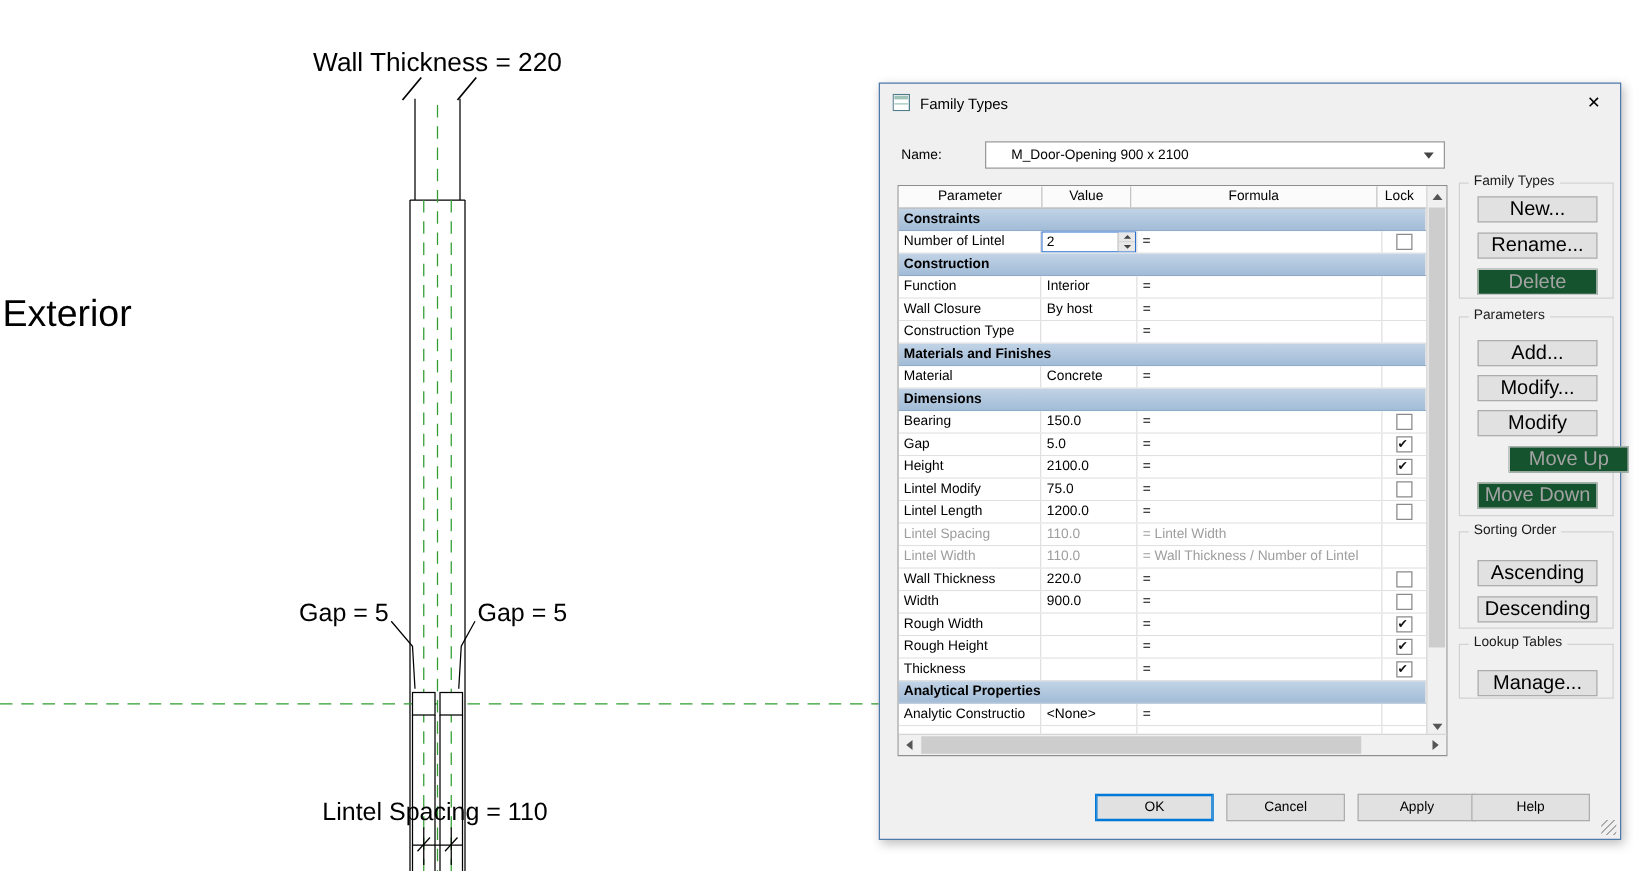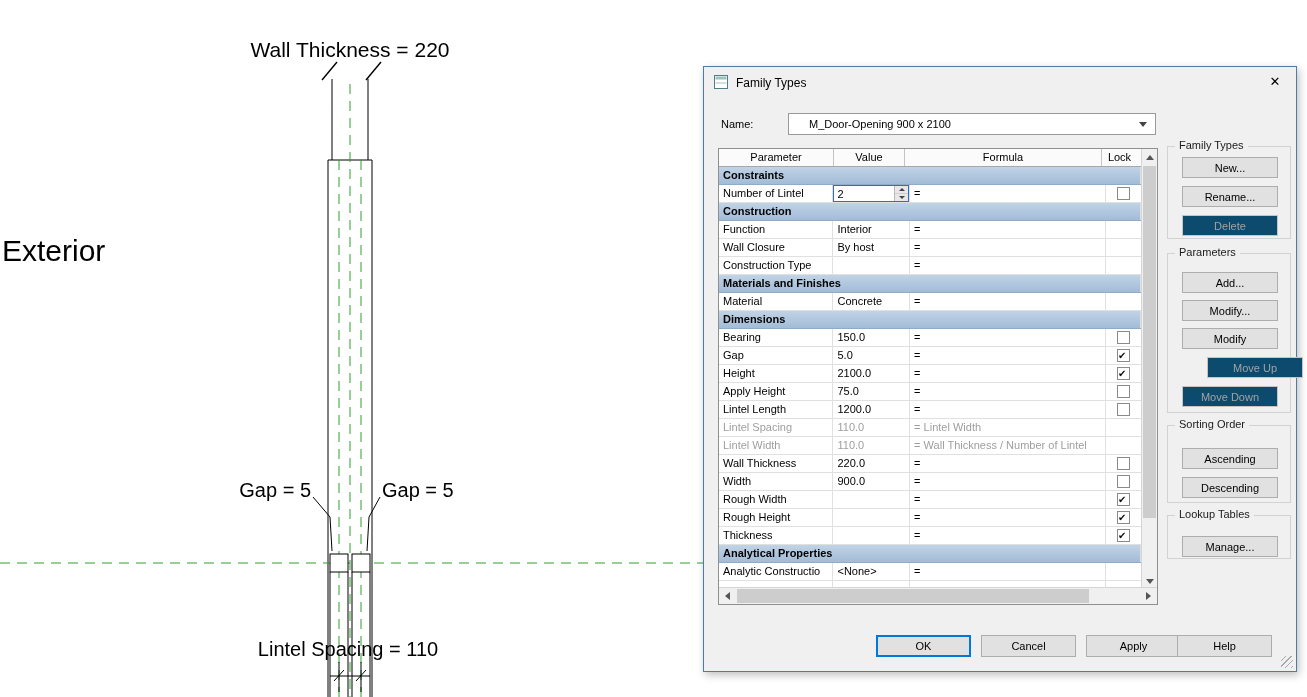--- a/index.html
+++ b/index.html
@@ -71,22 +71,22 @@
   .hs-thumb { position:absolute; left:18px; top:1px; width:352px; height:14px; background:#cdcdcd; }
   .tri-up { width:0;height:0;border-left:4px solid transparent;border-right:4px solid transparent;border-bottom:5px solid #555; }
   .tri-down { width:0;height:0;border-left:4px solid transparent;border-right:4px solid transparent;border-top:5px solid #555; }
   .tri-left { width:0;height:0;border-top:4px solid transparent;border-bottom:4px solid transparent;border-right:5px solid #555; }
   .tri-right { width:0;height:0;border-top:4px solid transparent;border-bottom:4px solid transparent;border-left:5px solid #555; }
 
   
   .group { position:absolute; left:463px; width:124px; border:1px solid #d2d2d2; box-sizing:border-box; }
   .group-label { position:absolute; top:-8px; left:7px; background:#f0f0f0; padding:0 4px; color:#1a1a1a; }
   .btn { position:absolute; left:14px; width:96px; height:21px; background:#e1e1e1; border:1px solid #adadad;
-         box-sizing:border-box; display:flex; align-items:center; justify-content:center; font-size:11px; color:#000; cursor:default; }
-  .btn.disabled { color:#a3a3a3; background:#0c4a6e; border-color:#c5c5c5; }
+         box-sizing:border-box; display:flex; align-items:center; justify-content:center; font-size:16px; color:#000; cursor:default; }
+  .btn.disabled { color:#a3a3a3; background:#14532d; border-color:#c5c5c5; }
   .g-family { top:79px; height:93px; }
   .g-params { top:186px; height:160px; }
   .g-sort { top:358px; height:78px; }
   .g-lookup { top:448px; height:44px; }
 
   
   .fbtn { position:absolute; top:568px; width:95px; height:22px; background:#e1e1e1; border:1px solid #adadad;
           box-sizing:border-box; display:flex; align-items:center; justify-content:center; font-size:11px; cursor:default; }
   .fbtn.default { border-color:#0078d7; box-shadow:inset 0 0 0 1px #0078d7; }
   .resize-grip { position:absolute; right:3px; bottom:3px; width:12px; height:12px;
@@ -260,21 +260,21 @@
         <div class="trow">
           <div class="c param">Height</div>
           <div class="c val">2100.0</div>
           <div class="c formula">=</div>
           <div class="c lock">
               <span class="lock-box" data-state="checked"></span>
             </div>
         </div>
 
         <div class="trow">
-          <div class="c param">Apply Height</div>
+          <div class="c param">Lintel Modify</div>
           <div class="c val">75.0</div>
           <div class="c formula">=</div>
           <div class="c lock">
               <span class="lock-box" data-state="unchecked"></span>
             </div>
         </div>
 
         <div class="trow">
           <div class="c param">Lintel Length</div>
           <div class="c val">1200.0</div>

